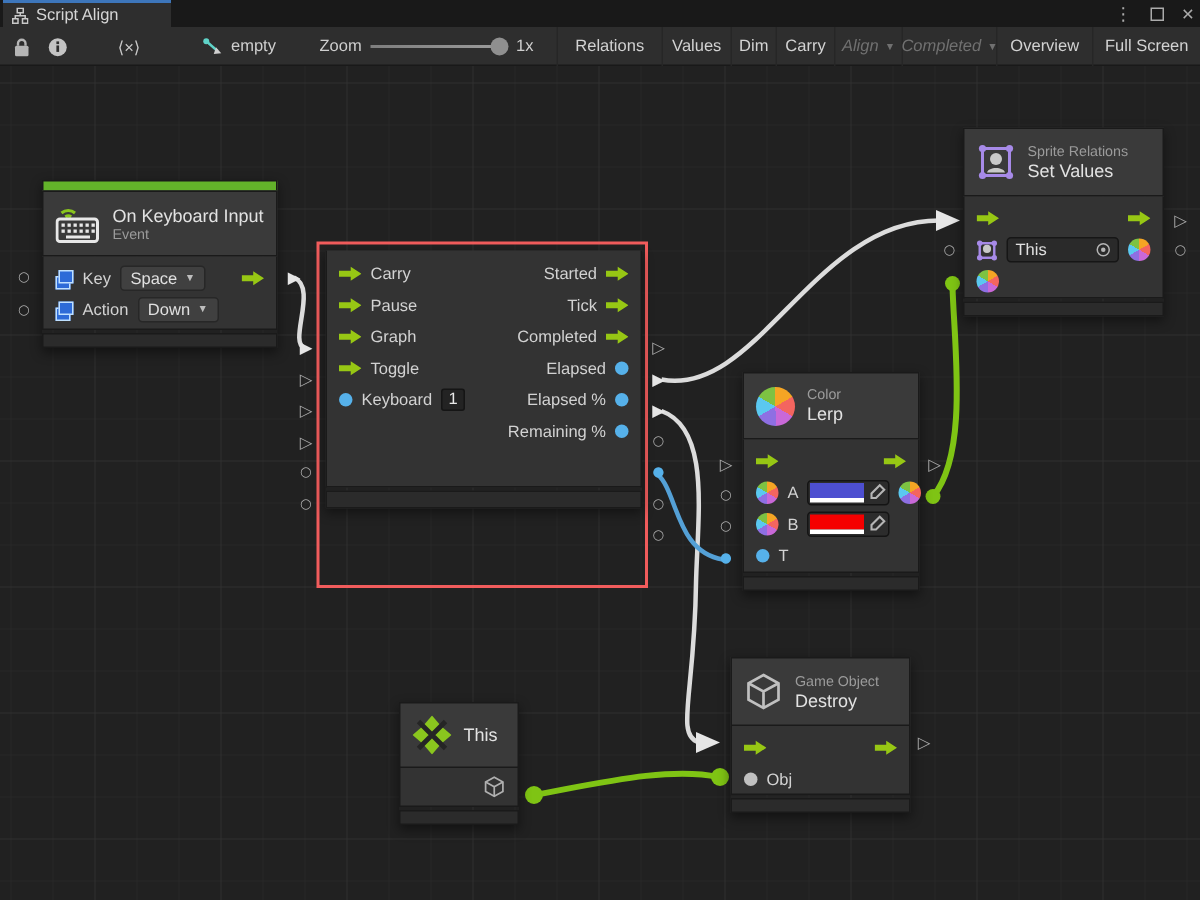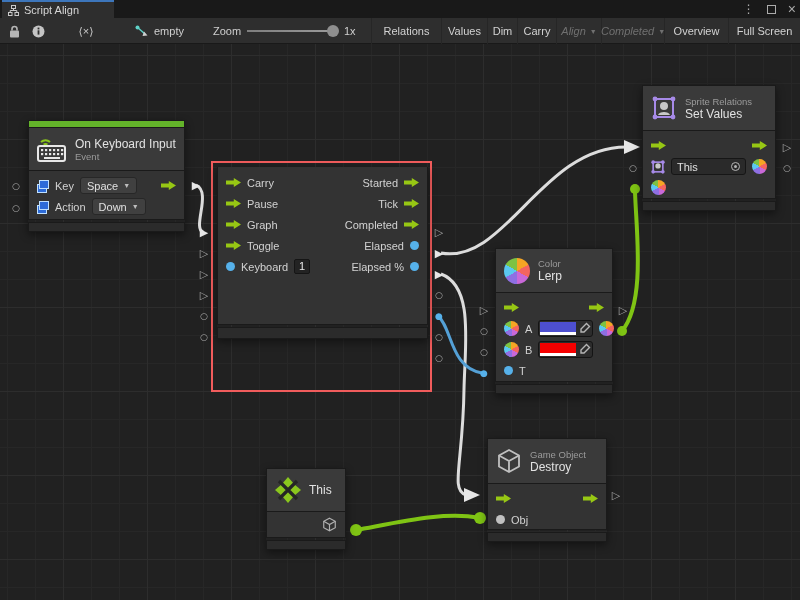--- a/index.html
+++ b/index.html
@@ -279,20 +279,26 @@
           </div>
           <div class="row" style="height:21px">
             <span class="dot blue"></span>
             <span class="plabel">Keyboard</span>
             <span class="numbox">1</span>
             <div class="rgrp">
                 <span class="plabel">Elapsed %</span>
               <span class="dot blue"></span>
               </div>
           </div>
+          <div class="row" style="height:21px">
+            <div class="rgrp">
+                <span class="plabel">Remaining %</span>
+              <span class="dot blue"></span>
+              </div>
+          </div>
         </div>
         <div class="n-footer" style="height:12px"></div>
       </div>
     </div>
 
     <div class="node" style="left:495px;top:204px;width:118px">
       <div class="n-header" style="height:45px">
         <span class="wheel lg"></span>
         <div>
           <div class="n-sub">Color</div>

